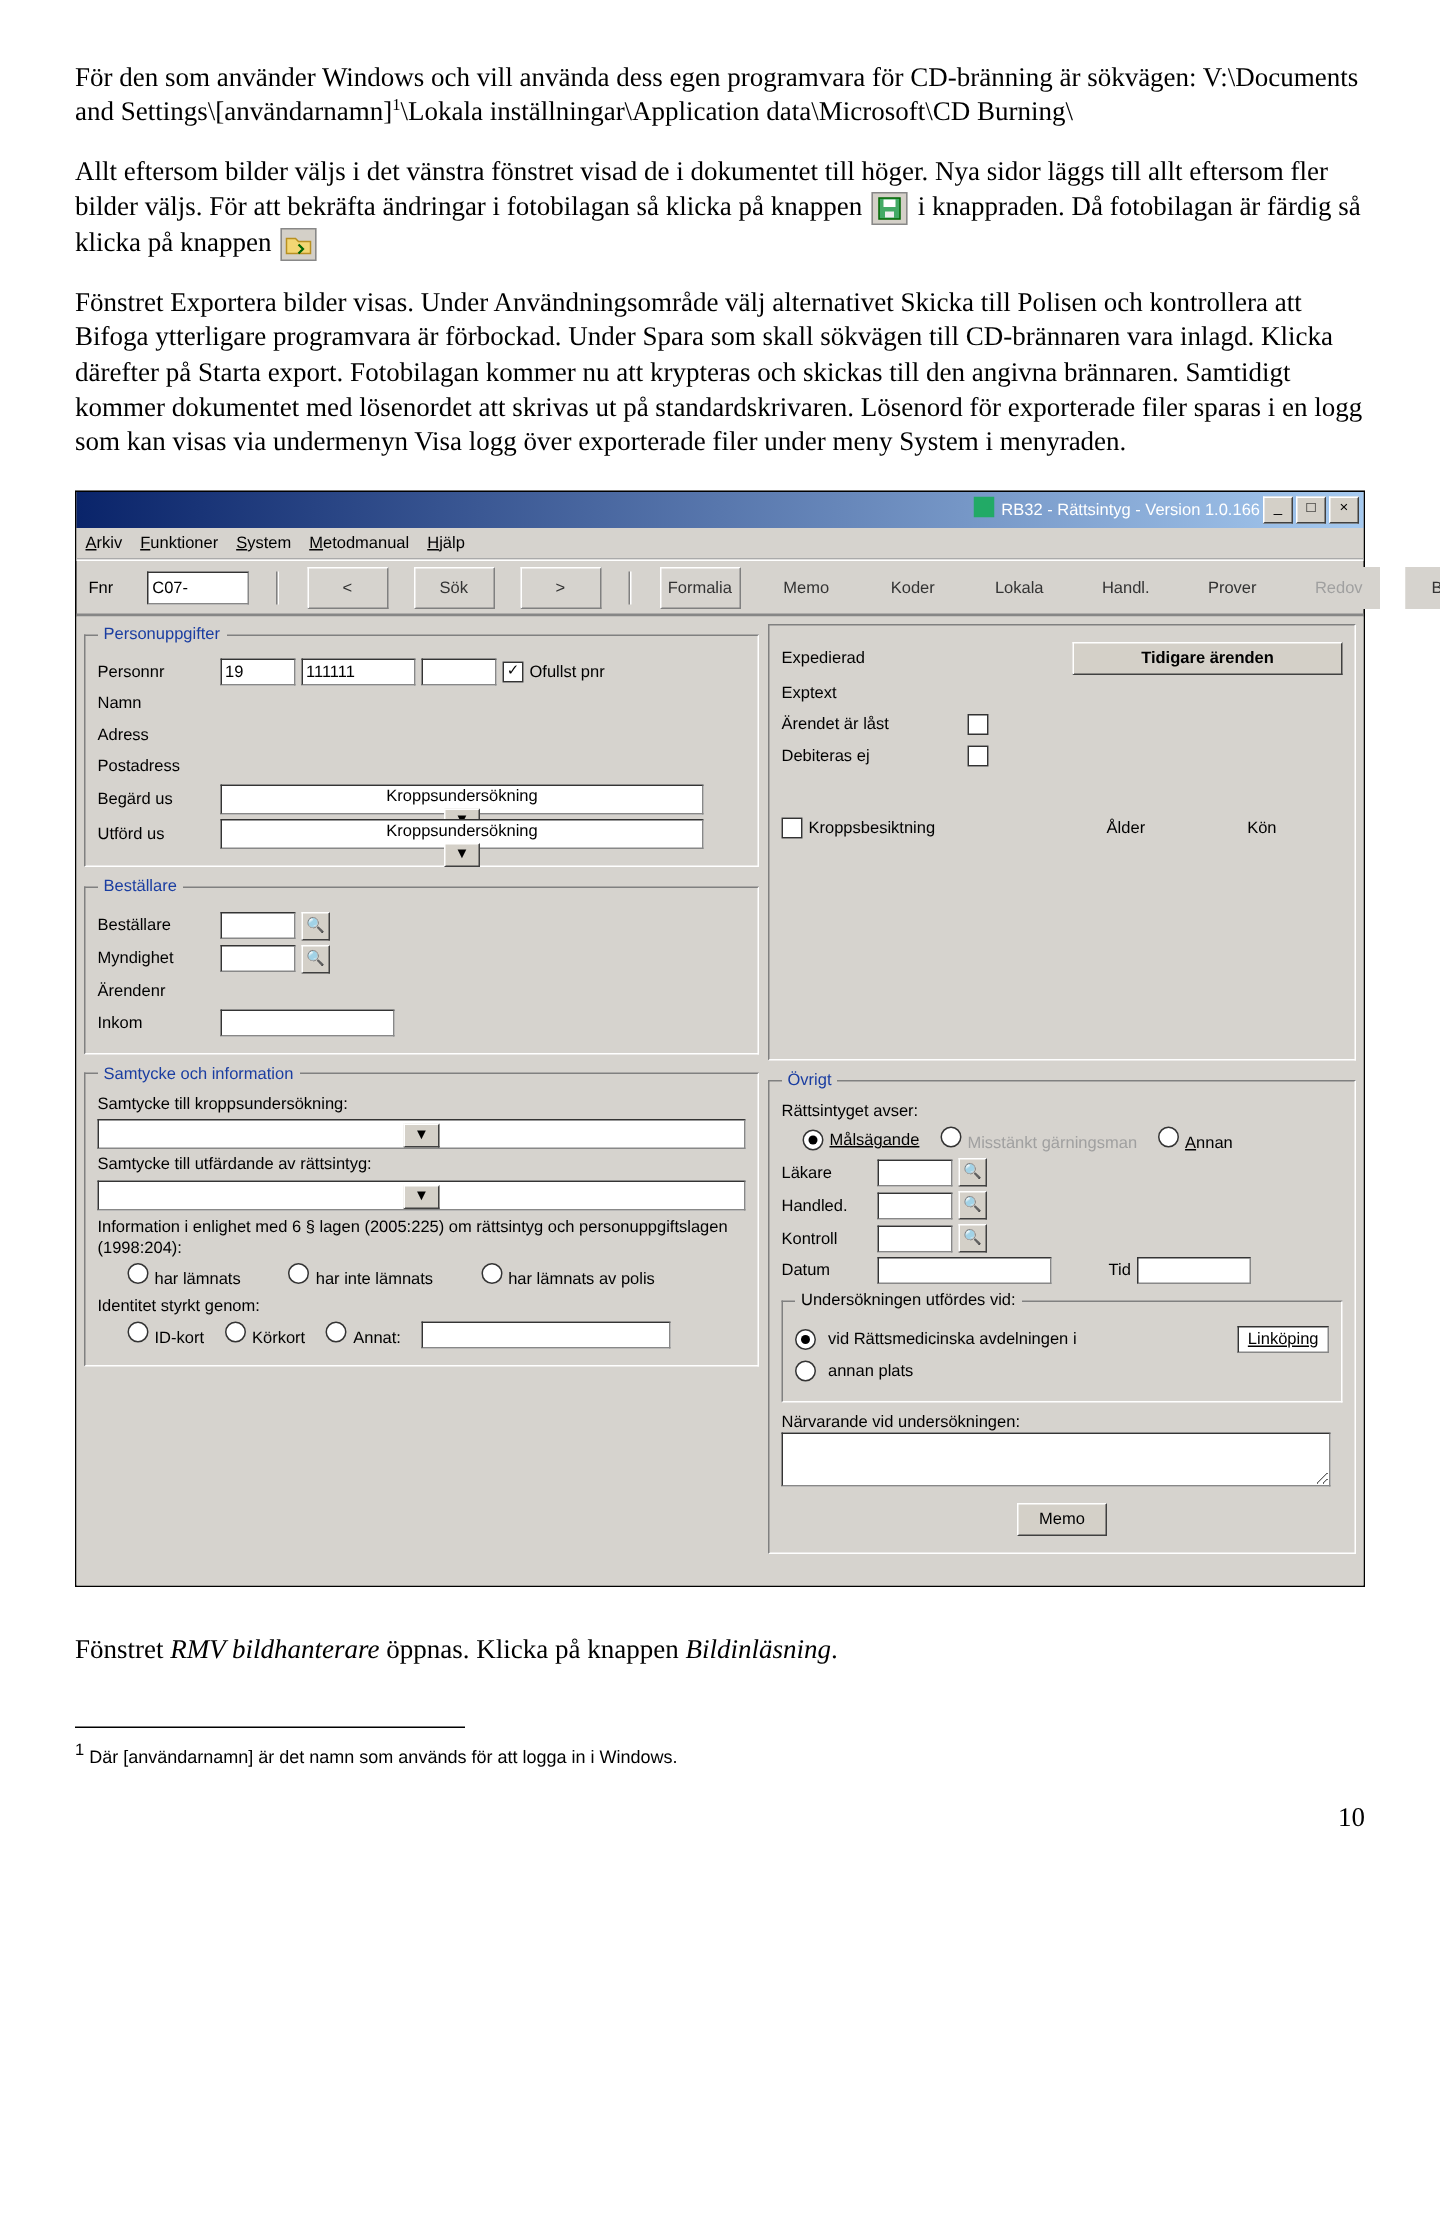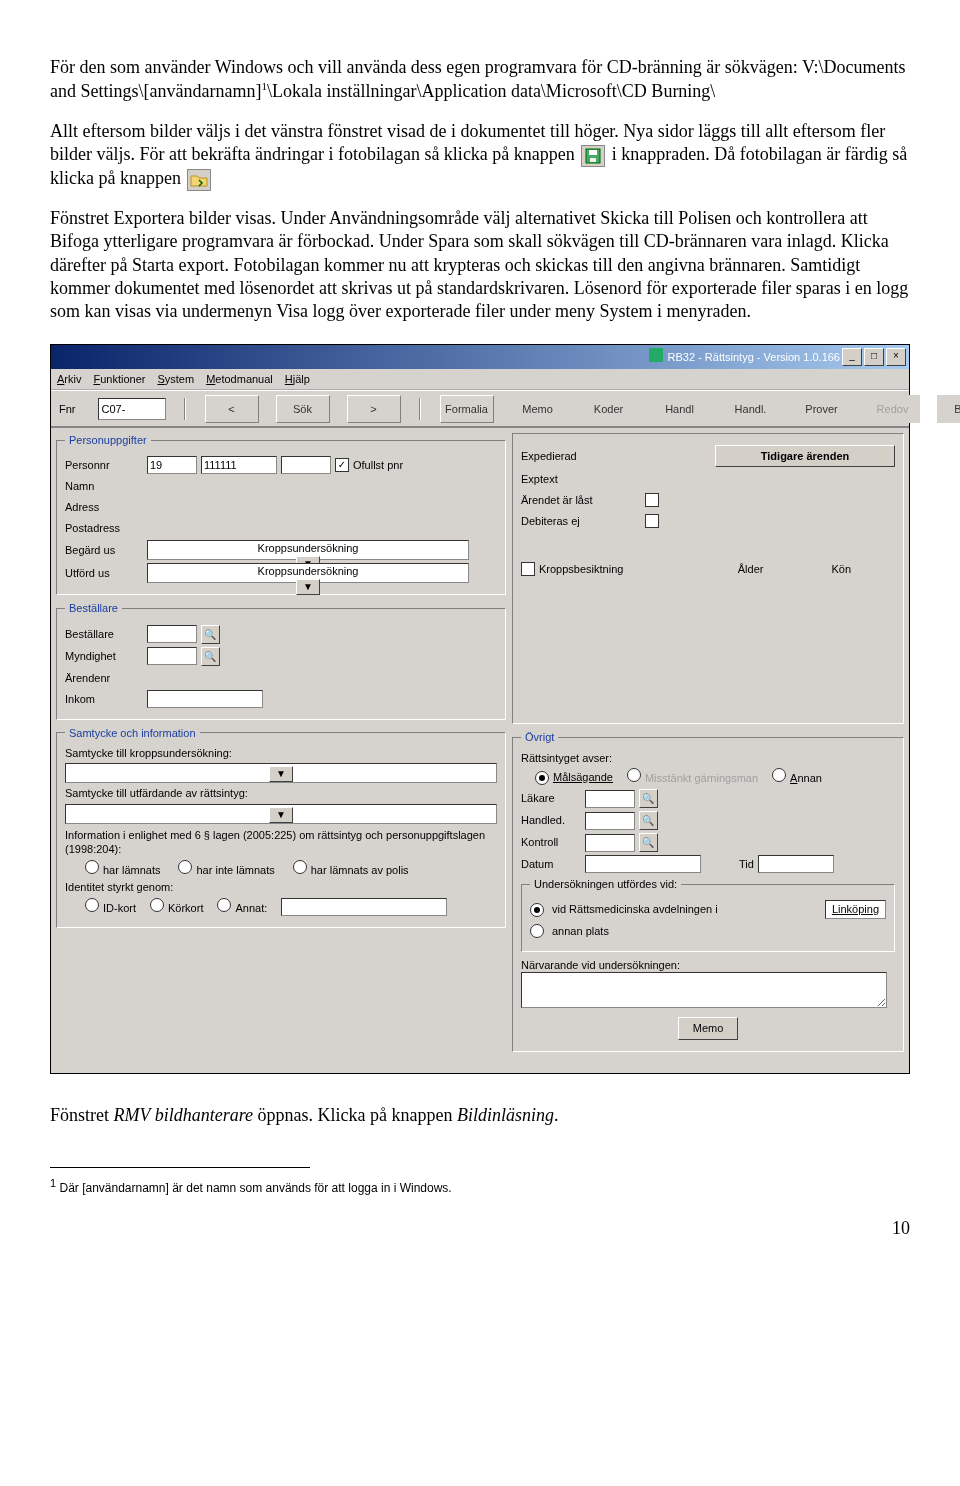--- a/index.html
+++ b/index.html
@@ -5,21 +5,21 @@
   body {
     font-family: "Times New Roman", serif;
     font-size: 18px;
     line-height: 1.3;
     margin: 0;
     padding: 40px 50px;
     width: 960px;
     box-sizing: border-box;
     color: #000;
   }
-  p { margin: 16px 0 16px 0; }
+  p { margin: 0 0 16px 0; }
   .inline-icon {
     display: inline-block;
     width: 22px;
     height: 20px;
     background: #d4d0c8;
     border: 1px solid #888;
     vertical-align: middle;
     position: relative;
     margin: 0 2px;
   }
@@ -231,21 +231,21 @@
       <span class="tool-lbl">Fnr</span>
       <input class="tool-inp" value="C07-" style="">
       <span class="tsep"></span>
       <span class="tbtn raised">&lt;</span>
       <span class="tbtn raised">Sök</span>
       <span class="tbtn raised">&gt;</span>
       <span class="tsep"></span>
       <span class="tbtn raised">Formalia</span>
       <span class="tbtn">Memo</span>
       <span class="tbtn">Koder</span>
-      <span class="tbtn">Handl</span>
+      <span class="tbtn">Lokala</span>
       <span class="tbtn">Handl.</span>
       <span class="tbtn">Prover</span>
       <span class="tbtn disabled">Redov</span>
       <span class="tbtn">Bild</span>
       <span class="tbtn red">Ändra</span>
       <span class="tbtn">Återgå</span>
       <span class="tbtn">Nytt</span>
       <span class="tsep"></span>
       <span class="tbtn" style="margin-left:auto">Utskrifter</span>
     </div>
@@ -319,21 +319,21 @@
               </div>
             </div>
           <div>Samtycke till utfärdande av rättsintyg:</div>
           <div class="row">
               <div class="drop" style="width:430px">
                 <span></span>
                 <span class="arw">▼</span>
               </div>
             </div>
           <div style="margin-top:4px">Information i enlighet med 6 § lagen (2005:225) om rättsintyg och personuppgiftslagen (1998:204):</div>
-          <div class="row" style="gap:18px; padding-left:20px">
+          <div class="row" style="gap:32px; padding-left:20px">
             <span><span class="radio"></span><span>har lämnats</span></span>
             <span><span class="radio"></span><span>har inte lämnats</span></span>
             <span><span class="radio"></span><span>har lämnats av polis</span></span>
           </div>
           <div style="margin-top:3px">Identitet styrkt genom:</div>
           <div class="row" style="gap:14px; padding-left:20px">
             <span><span class="radio"></span><span>ID-kort</span></span>
             <span><span class="radio"></span><span>Körkort</span></span>
             <span><span class="radio"></span><span>Annat:</span></span>
             <input class="txt" style="width: 160px;">

